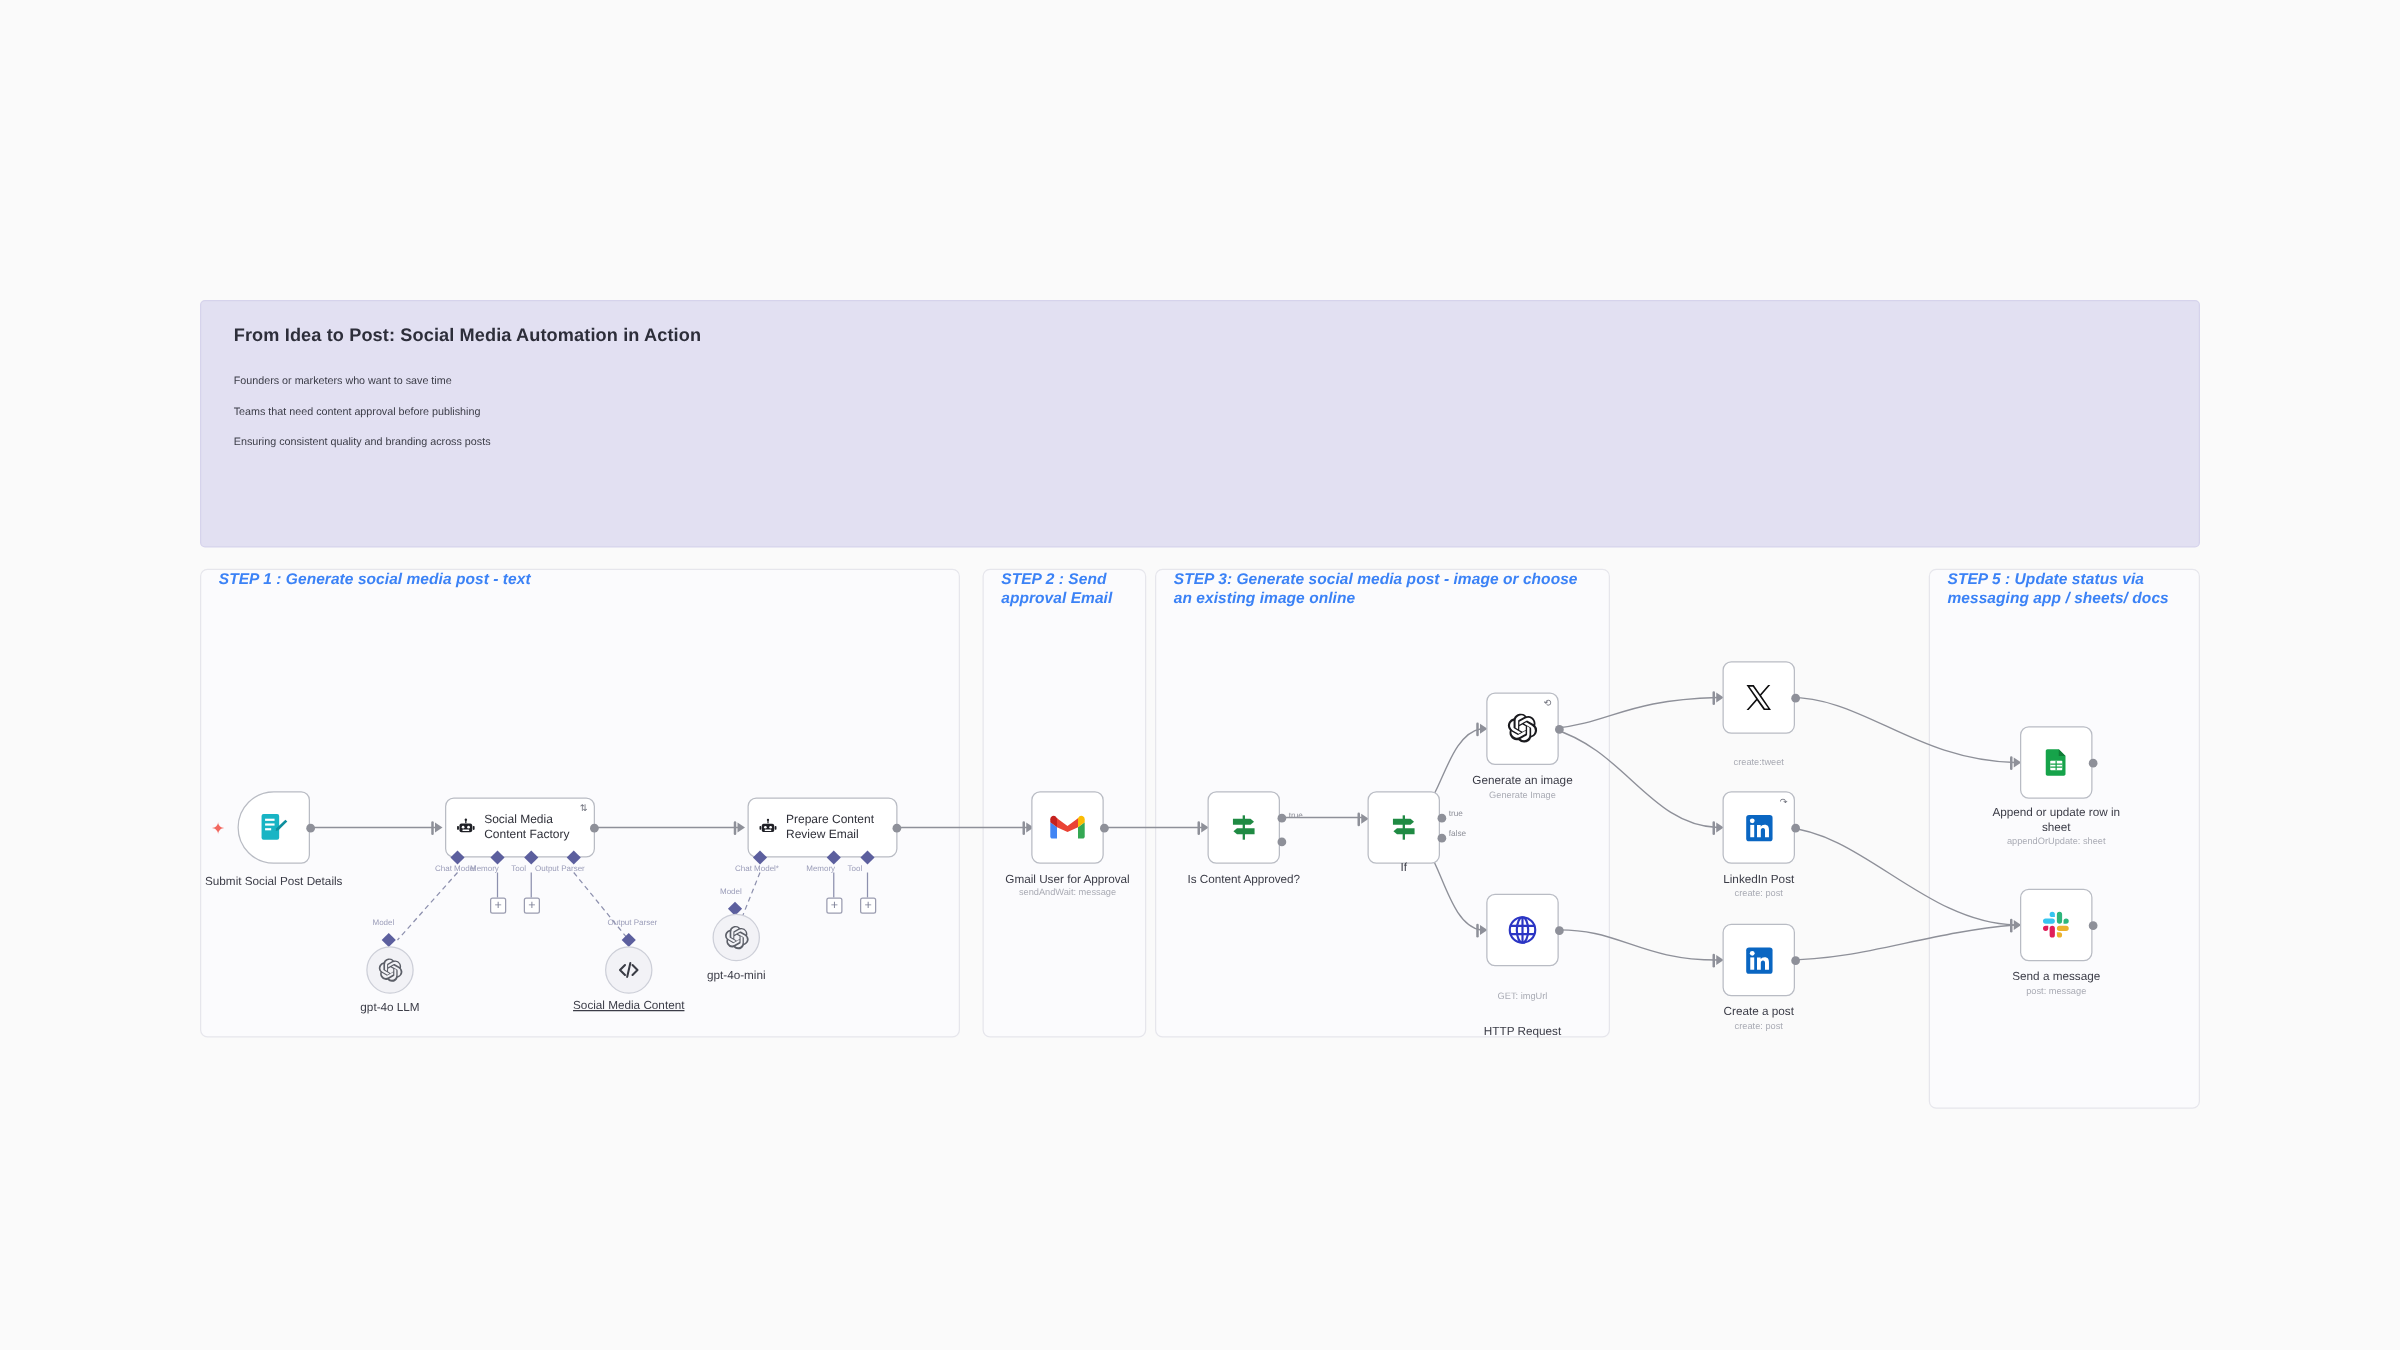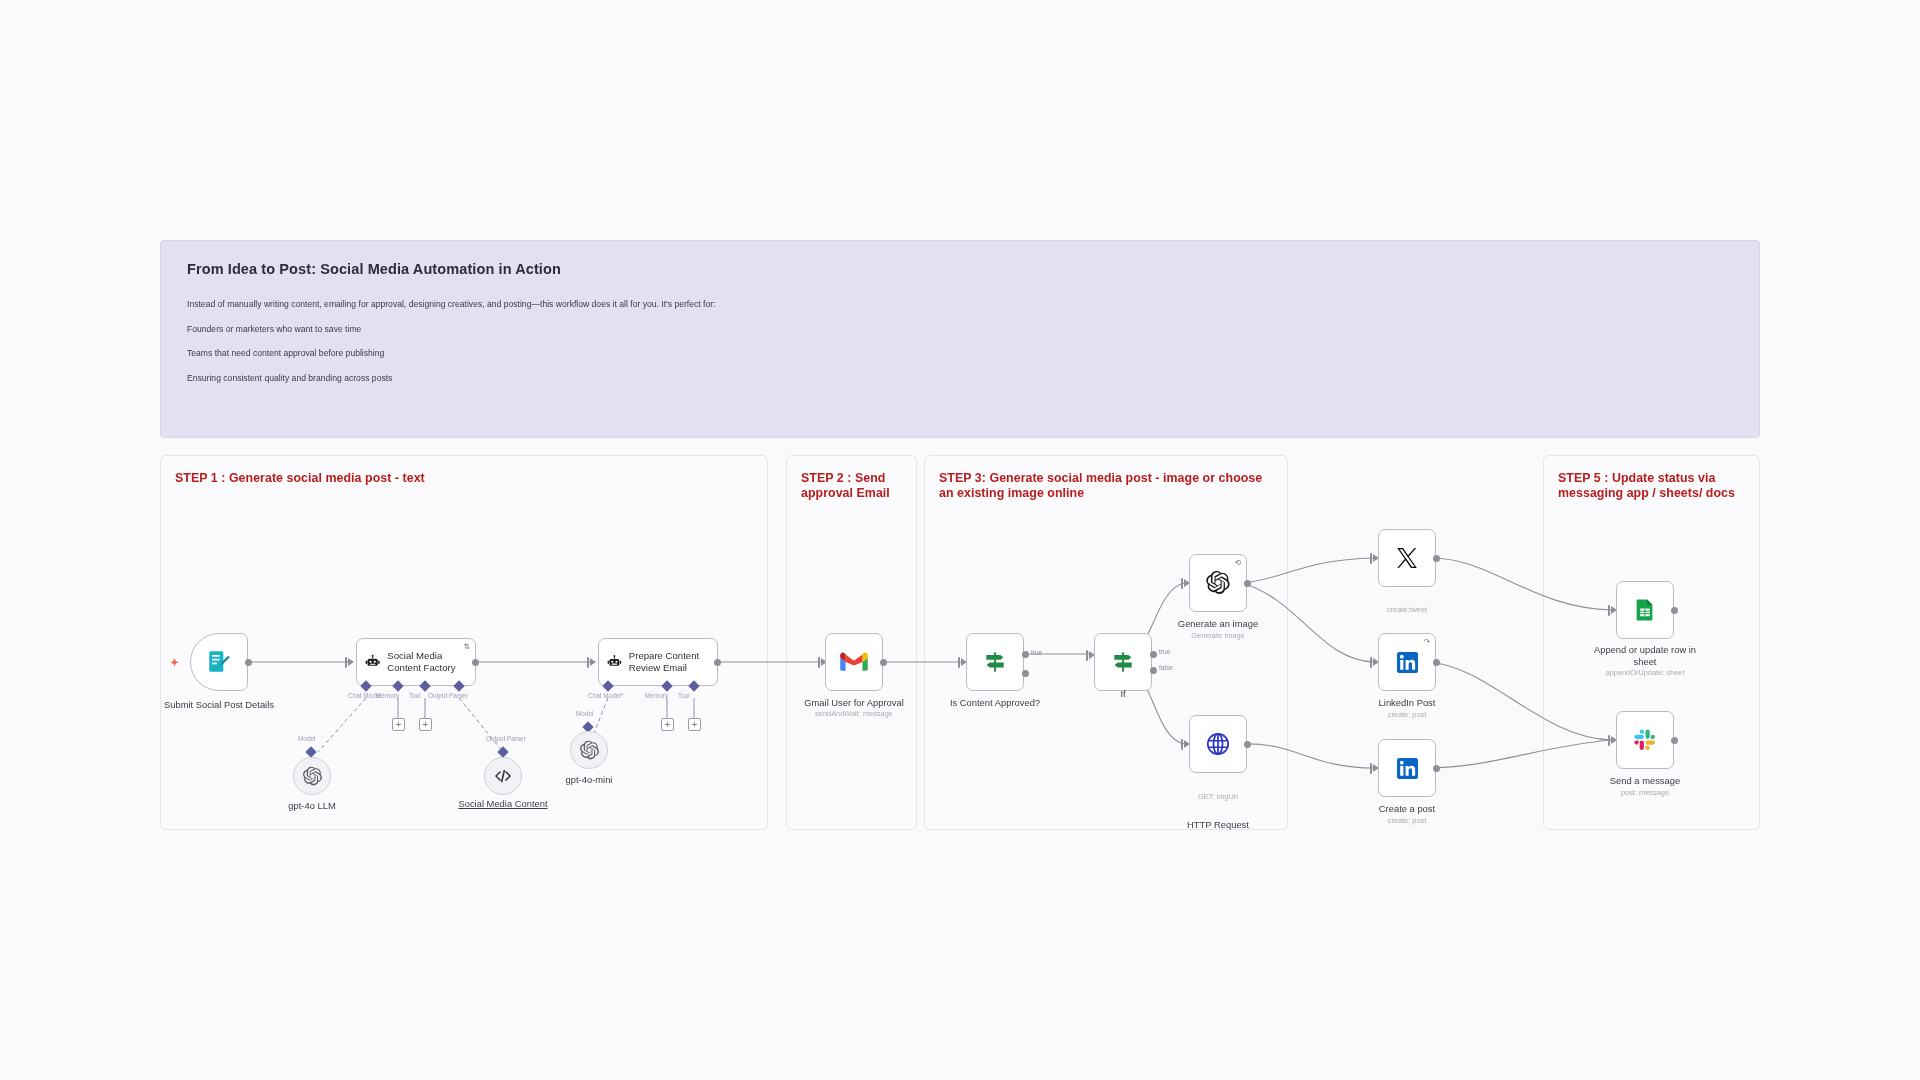--- a/index.html
+++ b/index.html
@@ -27,23 +27,23 @@
   .sticky-line { font-size: 8.6px; color: #3b3c47; margin-bottom: 13px; line-height: 1.35; }
 
   
   .group {
     position: absolute;
     background: #fbfbfd;
     border: 1px solid #e6e6ec;
     border-radius: 6px;
   }
   .group-title {
-    position: absolute; top: 15px; left: 14px;
-    font-size: 12.4px; font-weight: bold; color: #b91c1c;
-    line-height: 1.22; letter-spacing: 0.05px;
+    position: absolute; top: 0; left: 14px;
+    font-size: 12.4px; font-weight: bold; color: #3b82f6;
+    line-height: 1.22; letter-spacing: 0.05px; font-style: italic;
   }
 
   
   #edges { position: absolute; left: 0; top: 0; width: 1920px; height: 1080px; pointer-events: none; }
 
   
   .node {
     position: absolute;
     width: 58px; height: 58px;
     background: #ffffff;
@@ -126,36 +126,35 @@
   }
   .icon { display: block; }
 </style>
 </head>
 <body>
 
 <div id="canvas">
 
   <div class="sticky">
     <div class="sticky-title">From Idea to Post: Social Media Automation in Action</div>
-    <div class="sticky-line">Instead of manually writing content, emailing for approval, designing creatives, and posting—this workflow does it all for you. It's perfect for:</div>
     <div class="sticky-line">Founders or marketers who want to save time</div>
     <div class="sticky-line">Teams that need content approval before publishing</div>
     <div class="sticky-line">Ensuring consistent quality and branding across posts</div>
   </div>
 
   <div class="group" style="left:160px; top:455px; width:608px; height:375px;">
     <div class="group-title" style="width:420px;">STEP 1 : Generate social media post - text</div>
   </div>
   <div class="group" style="left:786px; top:455px; width:131px; height:375px;">
     <div class="group-title" style="width:108px;">STEP 2 : Send approval Email</div>
   </div>
   <div class="group" style="left:924px; top:455px; width:364px; height:375px;">
     <div class="group-title" style="width:340px;">STEP 3: Generate social media post - image or choose an existing image online</div>
   </div>
-  <div class="group" style="left:1543px; top:455px; width:217px; height:375px;">
+  <div class="group" style="left:1543px; top:455px; width:217px; height:432px;">
     <div class="group-title" style="width:195px;">STEP 5 : Update status via messaging app / sheets/ docs</div>
   </div>
 
   <svg id="edges">
     <g fill="none" stroke="#8e9099" stroke-width="1.1">
 
       <path d="M 236 662 L 350 662"></path>
 
       <path d="M 475 662 L 592 662"></path>
 

